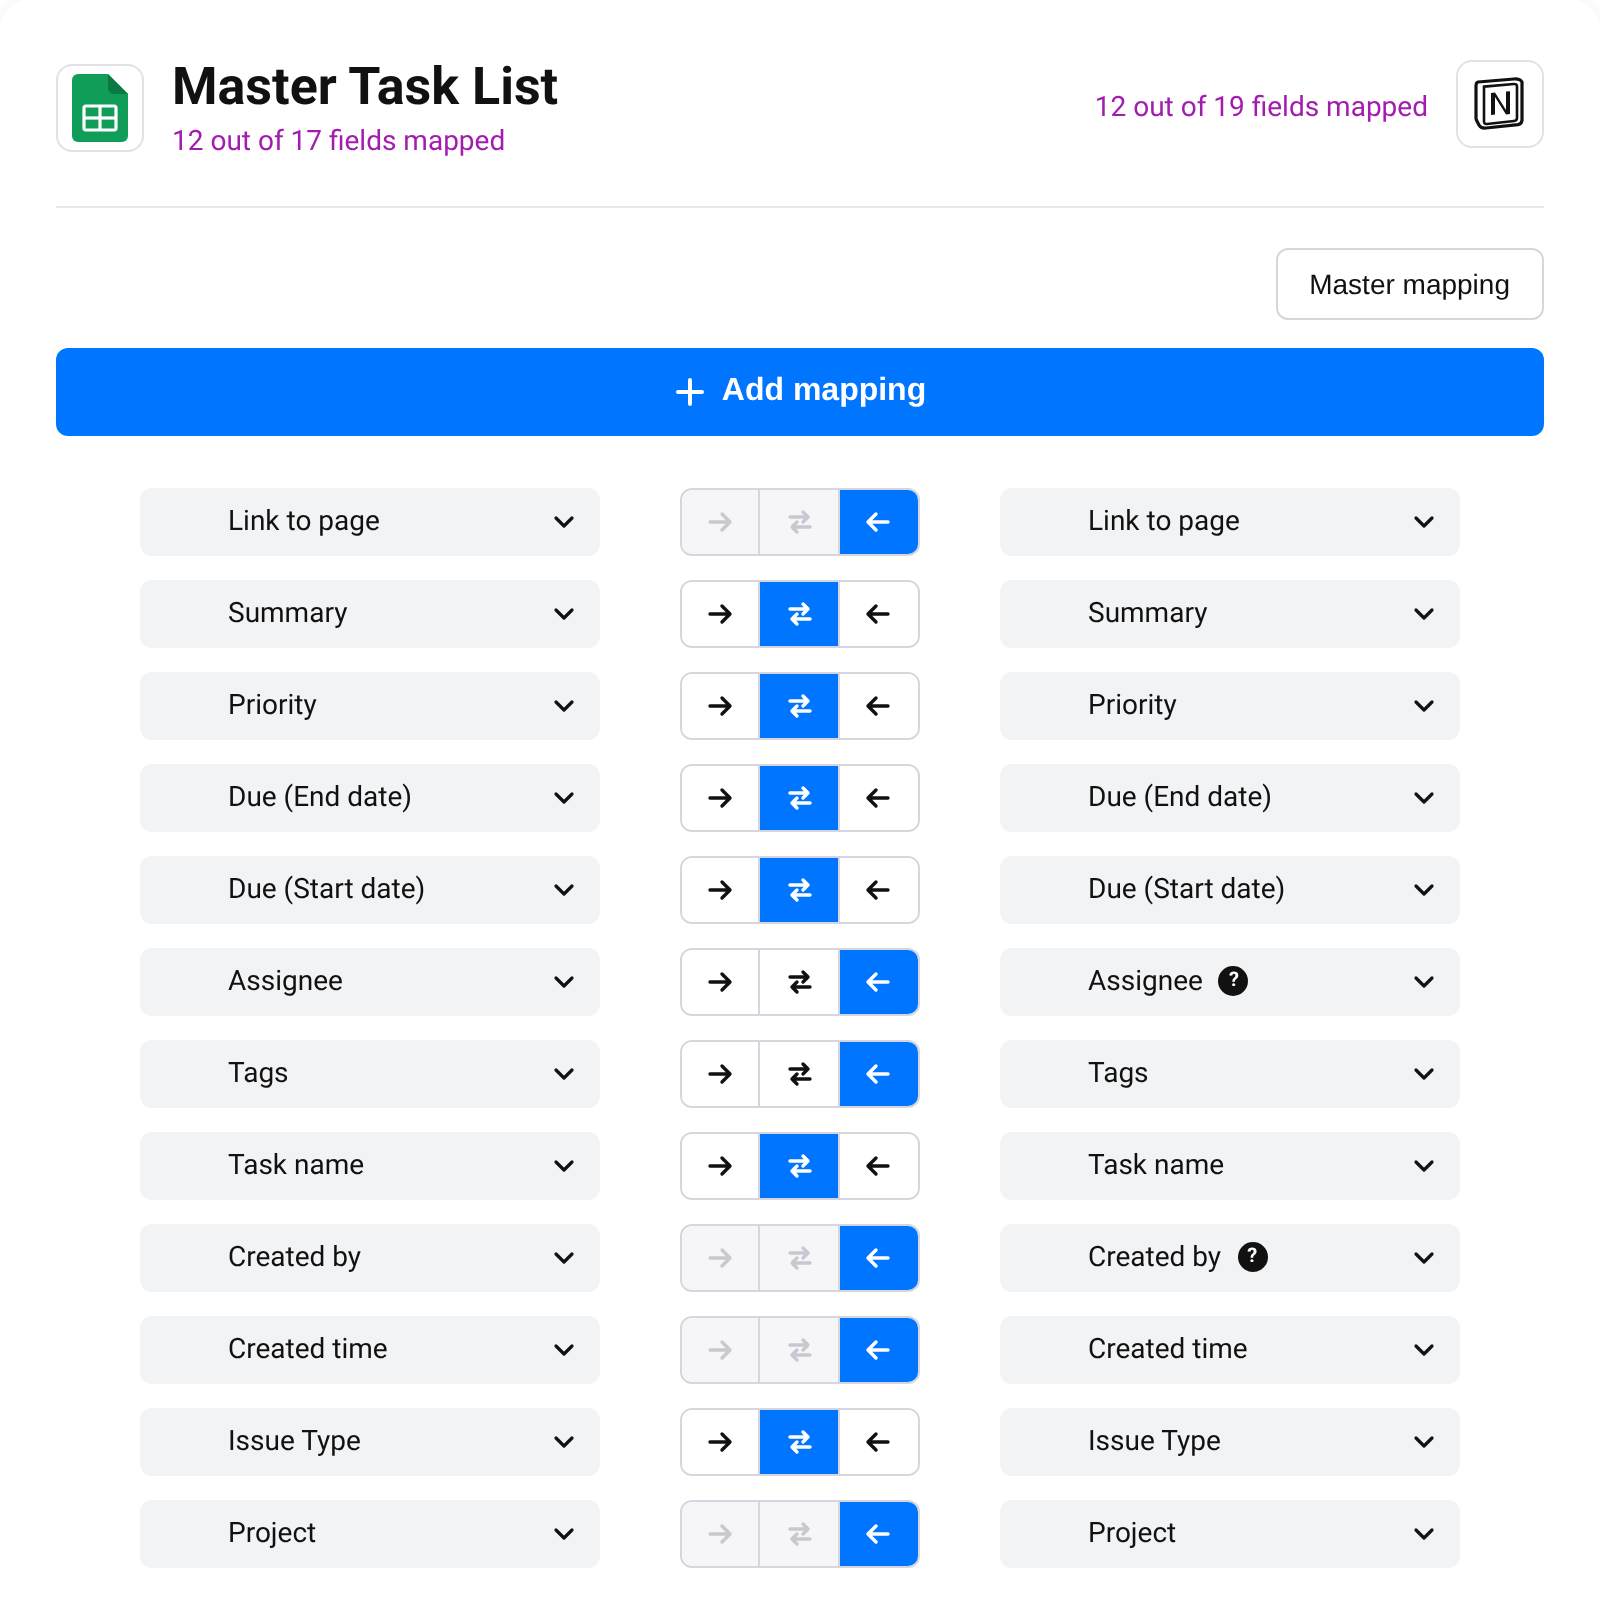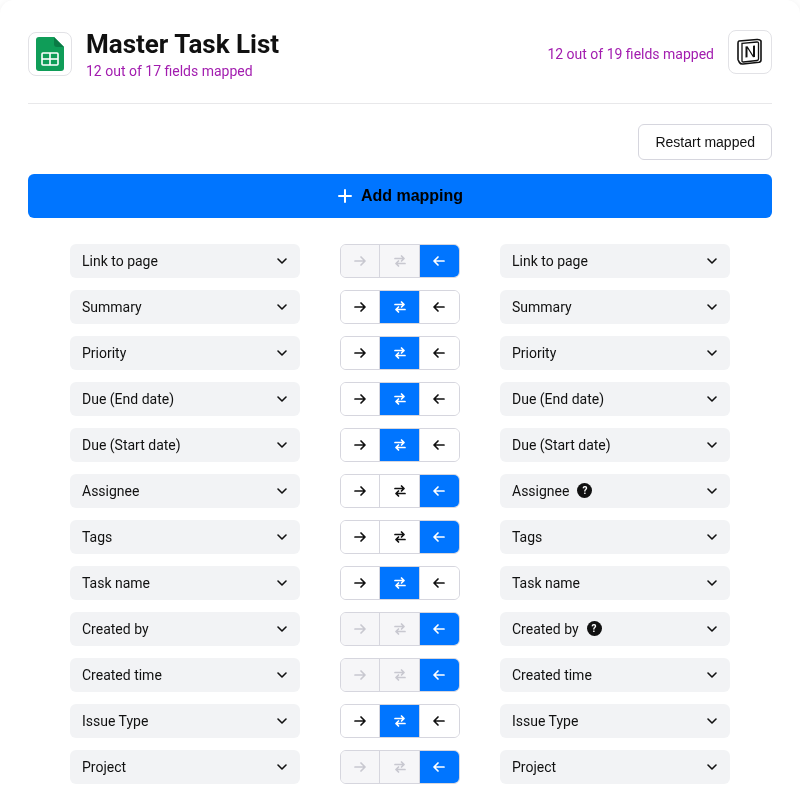--- a/index.html
+++ b/index.html
@@ -58,21 +58,21 @@
     border:1px solid #d6d6de;
     border-radius:6px;
     padding:9px 16px;
     font-size:14px;
     font-weight:500;
     color:#111;
     cursor:pointer;
   }
   .btn-add {
     background:#0075ff;
-    color:#000000;
+    color:#ffffff;
     border:none;
     border-radius:6px;
     padding:13px;
     font-size:16px;
     font-weight:600;
     cursor:pointer;
     width:100%;
     display:flex;
     align-items:center;
     justify-content:center;
@@ -100,20 +100,21 @@
     align-items:center;
     justify-content:space-between;
     cursor:pointer;
   }
   .field-label {
     font-size:14px;
     color:#111;
     display:flex;
     align-items:center;
     gap:6px;
+    margin-left:32px;
   }
   .chevron { width:12px; height:12px; }
   .dir-group {
     display:flex;
     border:1px solid #d6d6de;
     border-radius:6px;
     overflow:hidden;
     height:34px;
   }
   .dir-btn {
@@ -174,21 +175,21 @@
           <path d="M10.5 20.5 L10.5 9.5 L12.5 9.3 L18 18 L18 8.8 L20 8.6 L20 20 L18 20.2 L12.5 11.5 L12.5 20.3 Z" fill="#111"></path>
         </svg>
       </div>
       <div class="source-text">
         <div class="source-sub">12 out of 19 fields mapped</div>
       </div>
     </div>
   </div>
 
   <div class="actions">
-    <button class="btn-restart">Restart mapped</button>
+    <button class="btn-restart">Master mapping</button>
   </div>
 
   <button class="btn-add">
     <svg width="16" height="16" viewBox="0 0 16 16">
       <path d="M8 2v12M2 8h12" stroke="#fff" stroke-width="2" stroke-linecap="round"></path>
     </svg>
     <span>Add mapping</span>
   </button>
 
   <div class="rows" id="rows">

